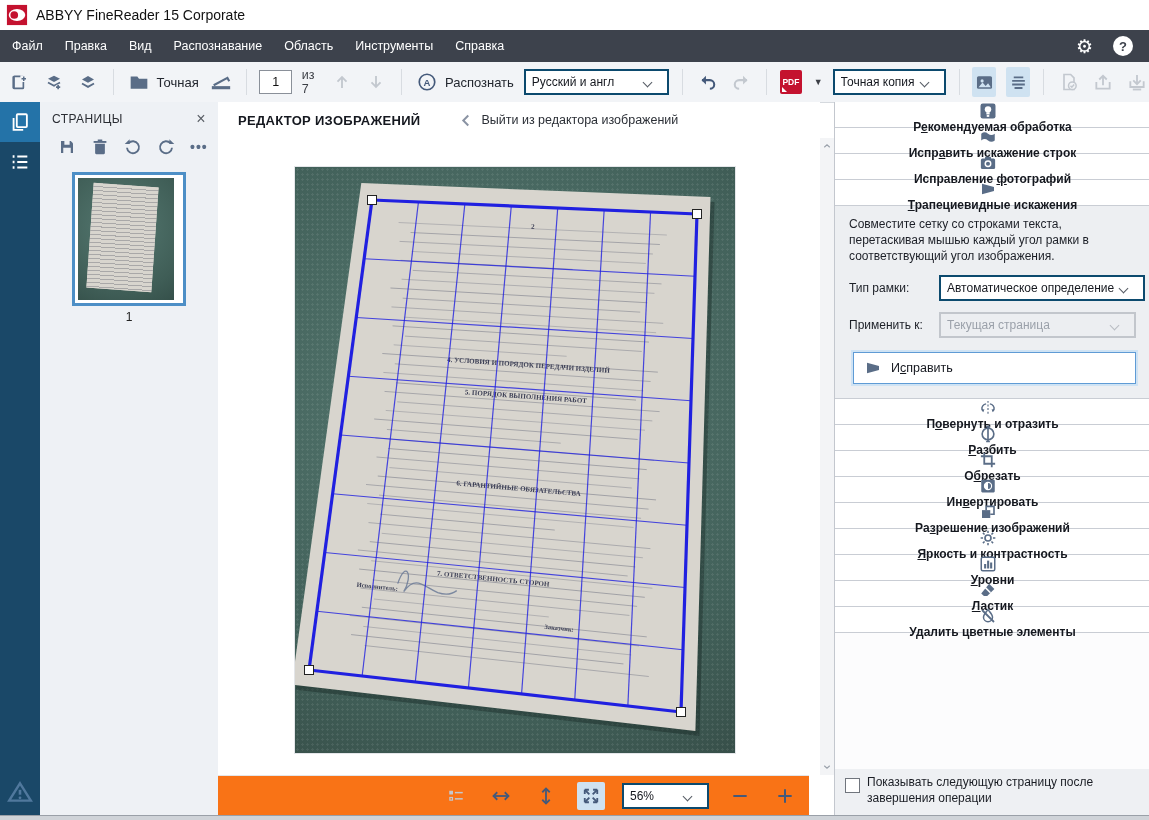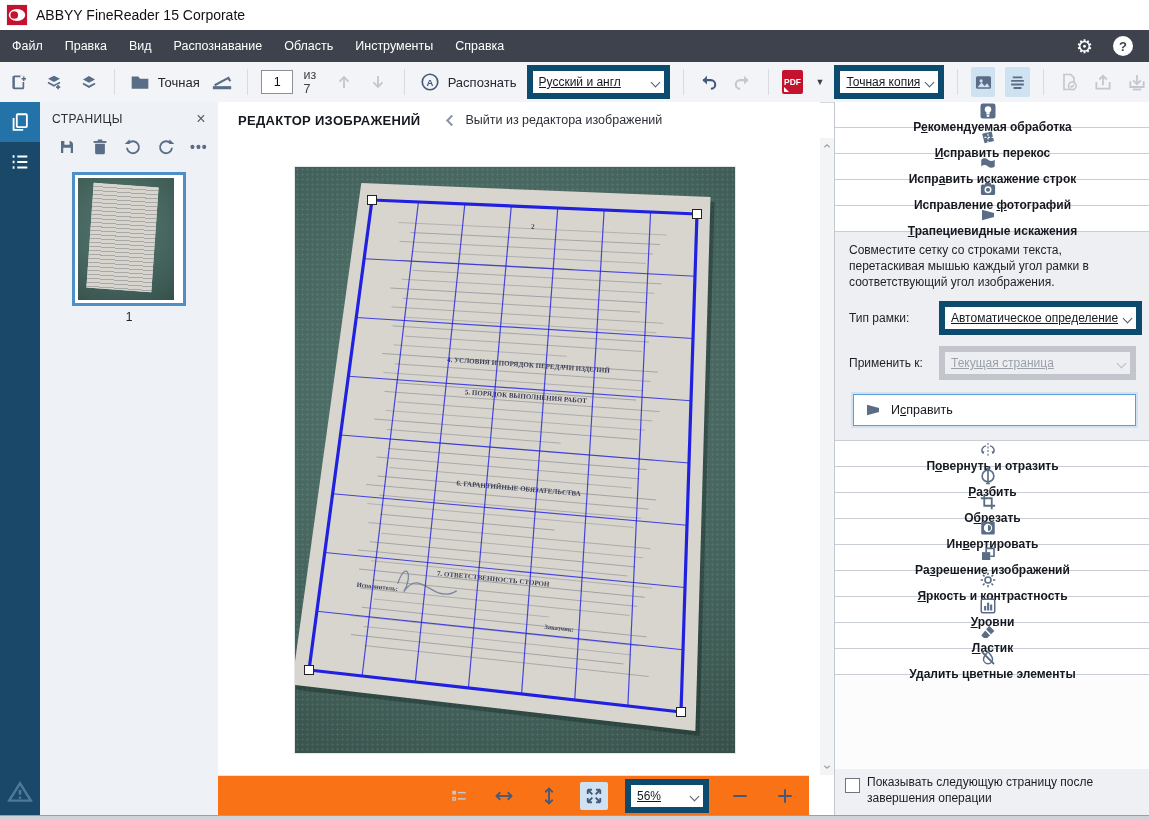--- a/index.html
+++ b/index.html
@@ -17,21 +17,21 @@
   .gear{color:#fff;font-size:19px;line-height:1;}
   .helpdot{width:20px;height:20px;border-radius:50%;background:#fff;color:#3d424c;font-weight:bold;font-size:13px;display:flex;align-items:center;justify-content:center;}
   
   .toolbar{position:absolute;left:0;top:62px;right:0;height:40px;background:#f2f4f7;border-bottom:1px solid #d5d9de;display:flex;align-items:center;gap:10px;padding-left:8px;}
   .tbtn{width:30px;height:30px;display:flex;align-items:center;justify-content:center;border-radius:2px;}
   .tbtn.active{background:#cfe2f1;}
   .sep{width:1px;height:26px;background:#d8dcе1;background:#d8dce1;margin:0 3px;}
   .tlabel{font-size:13px;color:#23272f;margin-left:-4px;}
   .pageinput{width:38px;height:22px;border:1px solid #8a9099;background:#fff;font-size:12.5px;color:#111;text-align:center;line-height:22px;}
   .pageof{font-size:12.5px;color:#3c3f46;}
-  .select{height:22px;border:6px solid #0c4a6e;background:#fff;display:flex;align-items:center;font-size:12px;color:#15181f;padding:0 4px 0 6px;position:relative;text-decoration:underline;}
+  .select{height:22px;border:2px solid #0c4a6e;background:#fff;display:flex;align-items:center;font-size:12px;color:#15181f;padding:0 15px 0 6px;position:relative;}
   .select .val{overflow:hidden;white-space:nowrap;flex:1;}
   .chev{width:9px;height:9px;margin-left:5px;flex:none;position:relative;}
   .chev::before{content:"";position:absolute;left:1px;top:1px;width:6px;height:6px;border-right:1.4px solid #555b64;border-bottom:1.4px solid #555b64;transform:rotate(45deg);}
   .select.disabled{background:#eceef1;border-color:#c2c6cc;color:#9ba1aa;}
   .select.disabled .chev::before{border-color:#b8bcc2;}
   .pdfbtn{width:27px;height:24px;background:#c4122f;color:#fff;font-weight:bold;font-size:8.5px;display:flex;align-items:center;justify-content:center;position:relative;border-radius:2px;}
   .pdfbtn::after{content:"";position:absolute;left:2px;bottom:2px;border-left:5px solid #fff;border-top:5px solid transparent;}
   .caret{font-size:9px;color:#3c3f46;margin-left:2px;}
   
   .rail{position:absolute;left:0;top:102px;width:40px;bottom:4px;background:#1a4868;}
@@ -46,21 +46,21 @@
   .pages-icons{display:flex;align-items:center;gap:15px;padding:2px 0 6px 18px;}
   .pg-ic{display:flex;align-items:center;justify-content:center;}
   .dots{color:#5a6d87;font-weight:bold;font-size:14px;letter-spacing:1px;}
   .thumb-wrap{margin:10px auto 0;width:102px;border:3px solid #4d8fc6;background:#fff;padding:3px;}
   .thumb-photo{position:relative;width:96px;height:122px;background:radial-gradient(circle at 45% 40%, #567a72, #3f5d56 75%, #35504a);overflow:hidden;}
   .thumb-paper{position:absolute;left:13%;top:6%;width:68%;height:86%;background:#d8d5ce;transform:rotate(4deg);
      background-image:repeating-linear-gradient(#d8d5ce 0 3px, #a9a8a8 3px 4px);}
   .thumb-num{text-align:center;font-size:12px;color:#222;margin-top:4px;}
   
   .editor{position:absolute;left:218px;top:102px;width:602px;bottom:4px;background:#fff;}
-  .ed-head{height:36px;display:flex;align-items:center;border-bottom:1px solid #e6e8ec;padding-left:20px;gap:10px;}
+  .ed-head{height:36px;display:flex;align-items:center;border-bottom:1px solid #e6e8ec;padding-left:20px;gap:26px;}
   .ed-title{font-size:13px;font-weight:bold;color:#15181f;letter-spacing:.3px;}
   .ed-exit{font-size:12.5px;color:#2b2f36;display:flex;align-items:center;gap:6px;margin-left:12px;}
   .canvas{position:absolute;left:0;top:36px;right:0;bottom:40px;background:#fff;overflow:hidden;}
   .photo{position:absolute;left:77px;top:29px;width:440px;height:586px;
      background:radial-gradient(circle at 45% 40%, #587b73, #42615a 70%, #374f49);
      box-shadow:0 0 0 1px #e4e6e9;}
   .photo .dots-tex{position:absolute;inset:0;
      background-image:radial-gradient(rgba(255,255,255,.08) 1px, transparent 1.4px);
      background-size:5px 5px;}
   .ed-bottom{position:absolute;left:0;right:11px;bottom:0;height:40px;background:#f97316;border-top:1px solid #e3e5e9;
@@ -524,31 +524,20 @@
               <circle cx="12" cy="9.8" r="4.3" fill="#fff"></circle>
               <rect x="9.8" y="13.6" width="4.4" height="3" fill="#fff"></rect>
               <rect x="10.3" y="17.4" width="3.4" height="2.4" fill="#fff"></rect>
             </svg>
           </span>
           <span class="tool-lb">Р<u>е</u>комендуемая обработка</span>
         </div>
         <div class="tool-row">
           <span class="tool-ic">
             <svg width="18" height="18" viewBox="0 0 24 24">
-              <g transform="rotate(-14 12 12)">
-                <rect x="5.5" y="6" width="13" height="13" fill="#5a6d87"></rect>
-              </g>
-              <path d="M2.5 12.5h19M12 3v18.5" stroke="#f4f5f7" stroke-width="1.6" stroke-dasharray="2.6 2.2"></path>
-            </svg>
-          </span>
-          <span class="tool-lb"><u>И</u>справить перекос</span>
-        </div>
-        <div class="tool-row">
-          <span class="tool-ic">
-            <svg width="18" height="18" viewBox="0 0 24 24">
               <path d="M3 7.5q4.5-3.8 9 0t9 0v9q-4.5 3.8-9 0t-9 0z" fill="#5a6d87"></path>
             </svg>
           </span>
           <span class="tool-lb">Испр<u>а</u>вить искажение строк</span>
         </div>
         <div class="tool-row">
           <span class="tool-ic">
             <svg width="18" height="18" viewBox="0 0 24 24">
               <rect x="2.5" y="6" width="19" height="14" rx="2" fill="#5a6d87"></rect>
               <rect x="8" y="3.8" width="8" height="4" rx="1" fill="#5a6d87"></rect>

